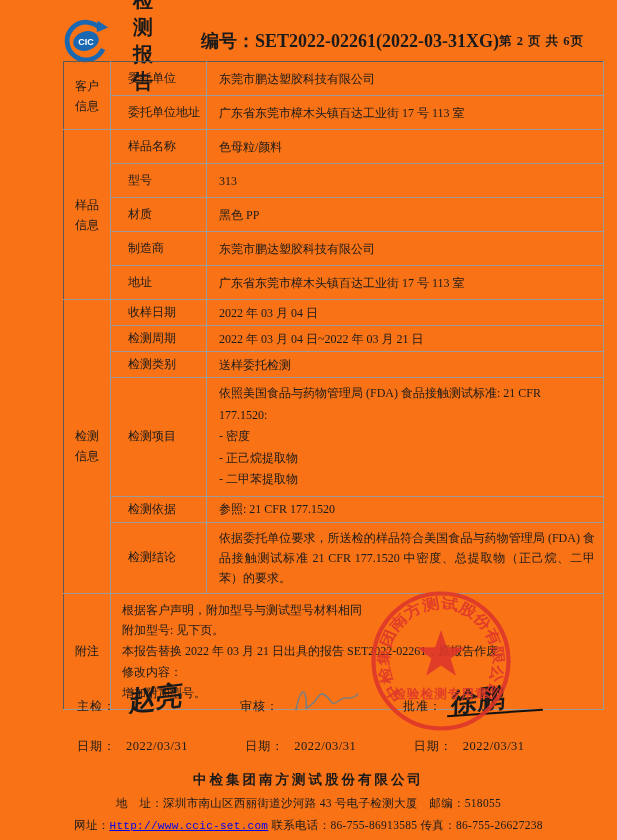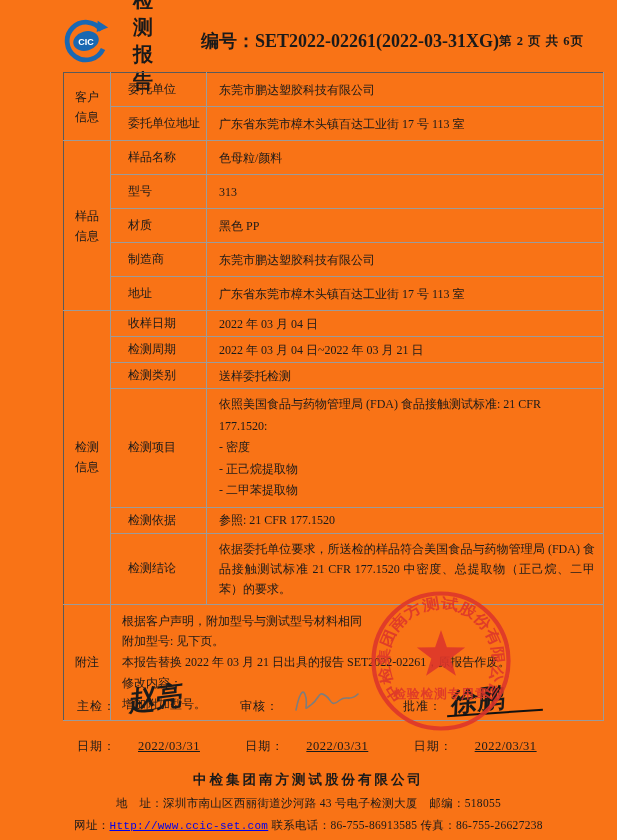--- a/index.html
+++ b/index.html
@@ -13,21 +13,21 @@
 
   
   .header { position:absolute; top:16px; left:63px; width:490px; height:50px;
             display:flex; align-items:center; }
   .logo { width:46px; height:46px; flex:0 0 46px; }
   .hdr-title { font-weight:700; font-size:20px; margin-left:24px; letter-spacing:2px; }
   .hdr-no { font-weight:700; font-size:18px; margin-left:46px; white-space:nowrap; }
   .hdr-page { font-weight:700; font-size:12.5px; margin-left:auto; white-space:nowrap; letter-spacing:1px; }
 
   
-  table.report { position:absolute; top:72px; left:63px; width:490px;
+  table.report { position:absolute; top:61px; left:63px; width:490px;
                  border-collapse:collapse; table-layout:fixed;
                  font-size:12px; }
   table.report td { border:1px solid #9b9b9b; vertical-align:middle; }
   table.report { border:1.5px solid #5a5a5a; }
   td.cat { width:47px; text-align:center; font-size:12px; line-height:20px;
            border-left:none !important; }
   td.lbl { width:96px; padding-left:17px; }
   td.val { width:397px; padding-left:12px; padding-right:8px; line-height:20px; }
   tr.sec-top td { border-top:1.5px solid #5a5a5a; }
   .h34 { height:34px; }
@@ -46,21 +46,21 @@
               font-family:"DejaVu Serif","Liberation Serif",serif;
               transform:rotate(-7deg) skewX(-10deg); white-space:nowrap; }
   .sig-hand.inspector { left:66px; top:12px; }
   .sig-hand.approver  { left:62px; top:14px; }
   .sig-underline { position:absolute; left:58px; top:44px; width:96px; height:2px;
                    background:#111; transform:rotate(-4deg); }
   .sig-scribble { position:absolute; left:62px; top:14px; }
   .date-row { display:flex; margin-top:12px;gap:15px; }
   .date-col { width:163px; display:flex; align-items:center; }
   .date-label { margin-left:14px; letter-spacing:1px; }
-  .date-value { margin-left:22px; font-size:12.5px; letter-spacing:.5px;text-decoration:underline; }
+  .date-value { margin-left:10px; font-size:12.5px; letter-spacing:.5px; }
 
   
   .seal { position:absolute; left:366px; top:586px; width:150px; height:150px;
           opacity:.88; pointer-events:none; }
 
   
   .footer { position:absolute; top:771px; left:0; width:617px; text-align:center; }
   .footer-company { font-weight:700; font-size:13.5px; letter-spacing:3px; }
   .footer-line { font-size:11.5px; margin-top:7px; letter-spacing:.3px; }
   .footer-link { color:#0000ee; text-decoration:underline;

